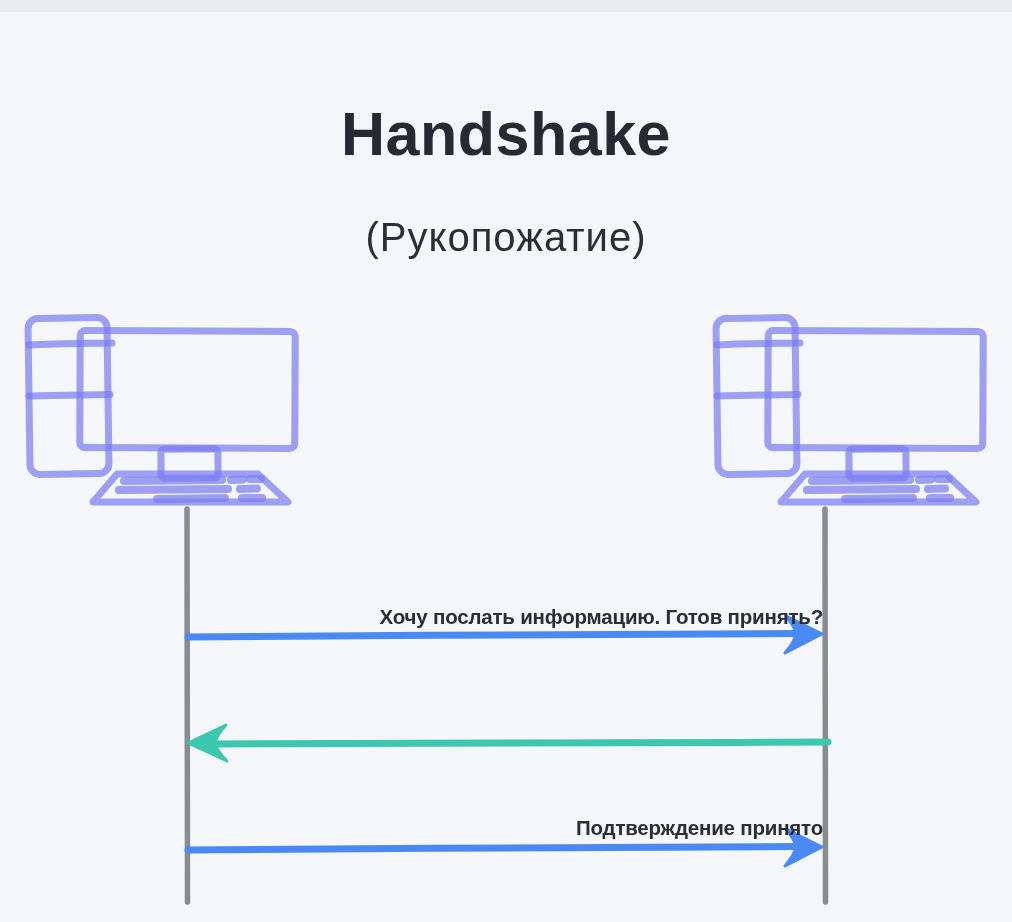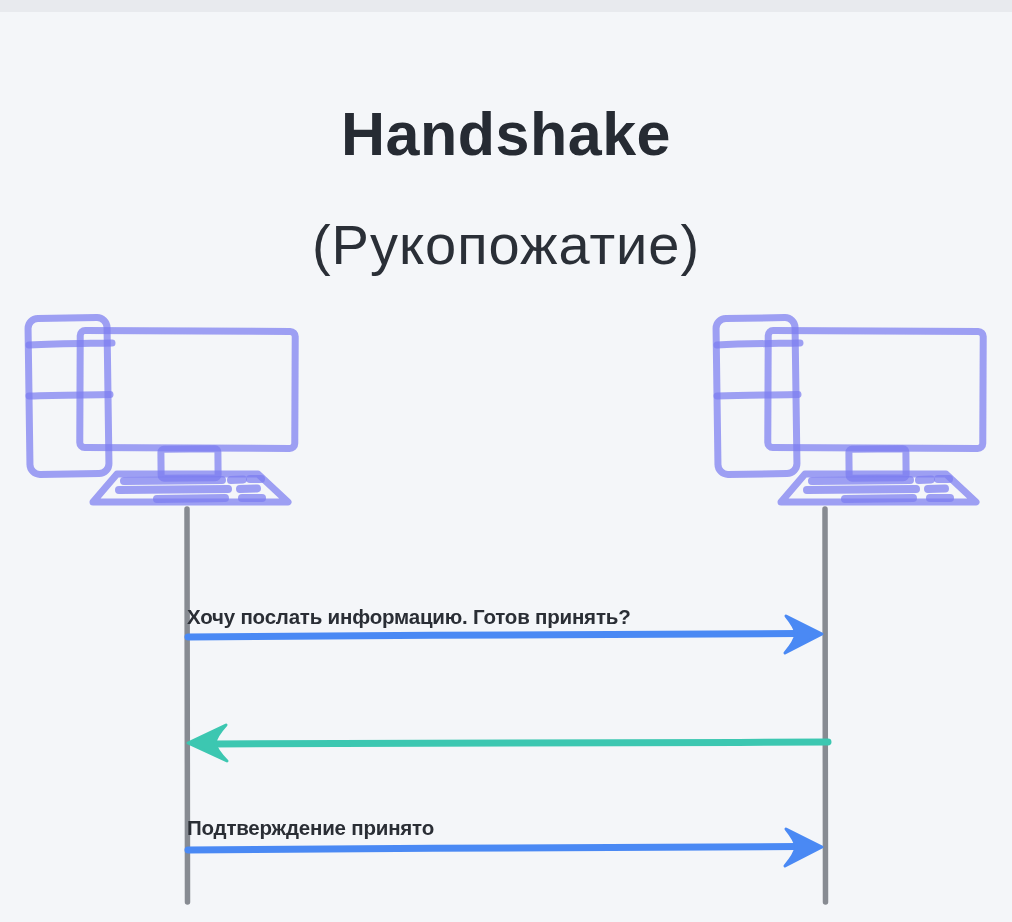--- a/index.html
+++ b/index.html
@@ -28,36 +28,36 @@
     letter-spacing: 0.5px;
     color: #262b33;
     line-height: 1;
   }
   .subtitle {
     position: absolute;
     top: 205px;
     left: 0;
     width: 100%;
     text-align: center;
-    font-size: 56px;
+    font-size: 40px;
     font-weight: 400;
     letter-spacing: 1px;
     color: #2a2f37;
     line-height: 1;
   }
   .diagram-svg {
     position: absolute;
     top: 0;
     left: 0;
   }
   .msg-label {
     position: absolute;
     left: 187px;
     width: 636px;
-    text-align: left;
+    text-align: right;
     font-size: 20.5px;
     font-weight: 700;
     letter-spacing: -0.2px;
     color: #2a2e35;
     line-height: 1;
   }
   .msg-label-1 { top: 595px; }
   .msg-label-2 { top: 700px; }
   .msg-label-3 { top: 806px; }
 </style>

